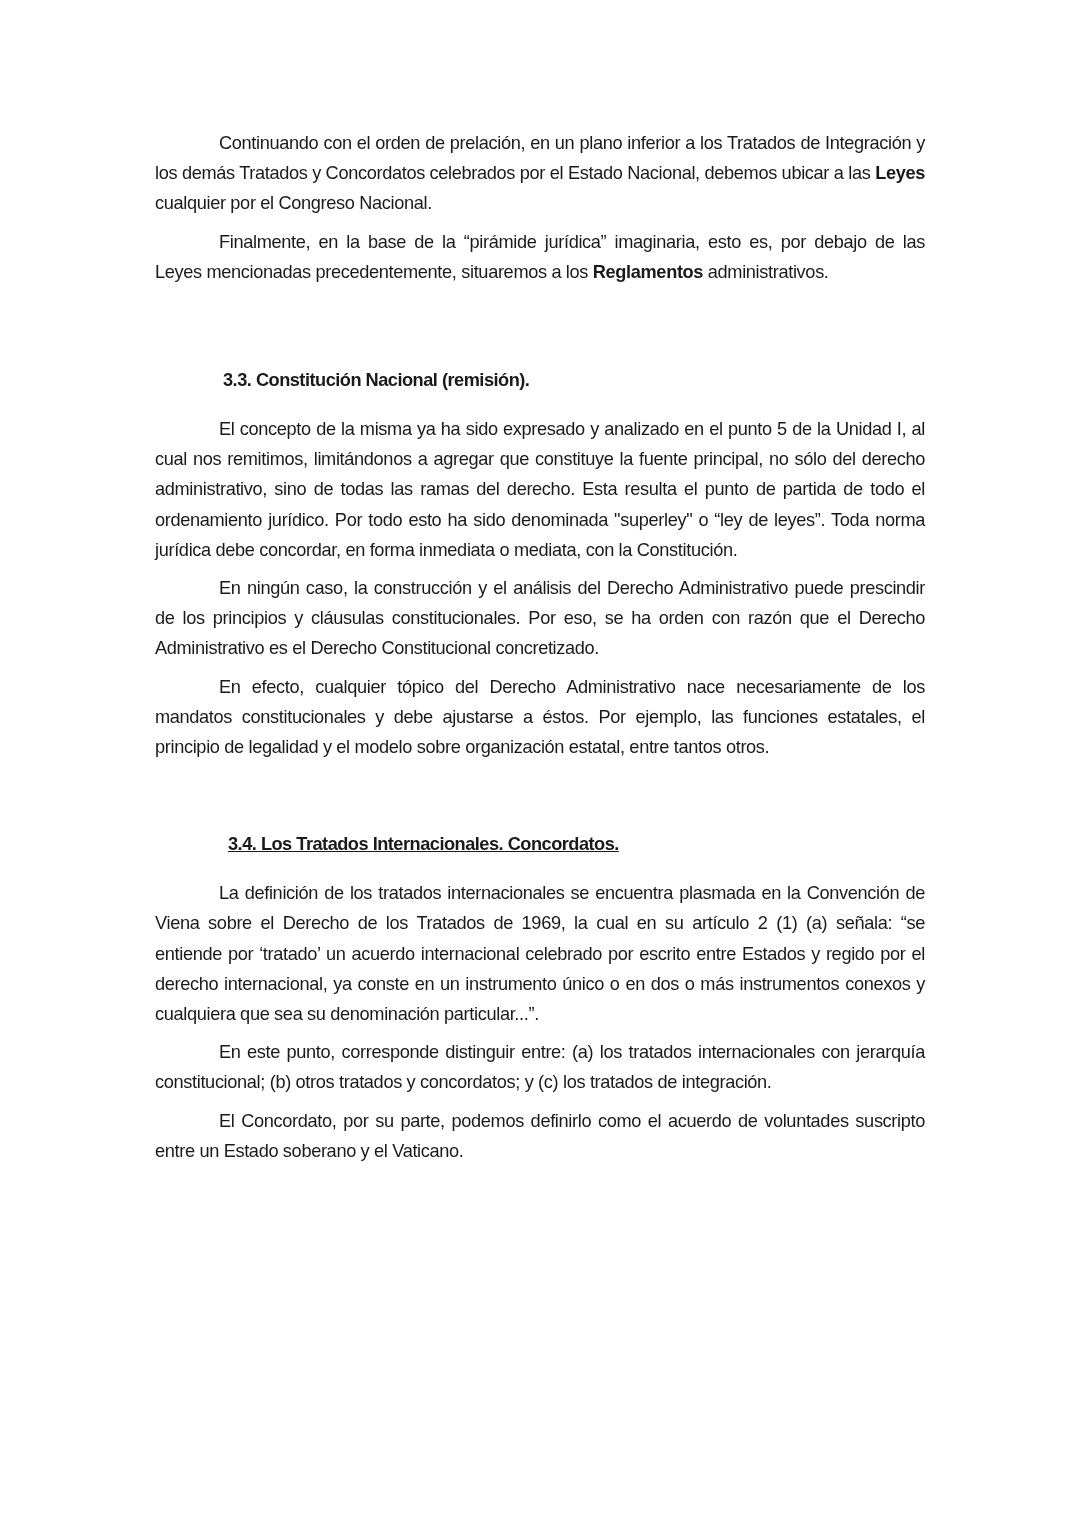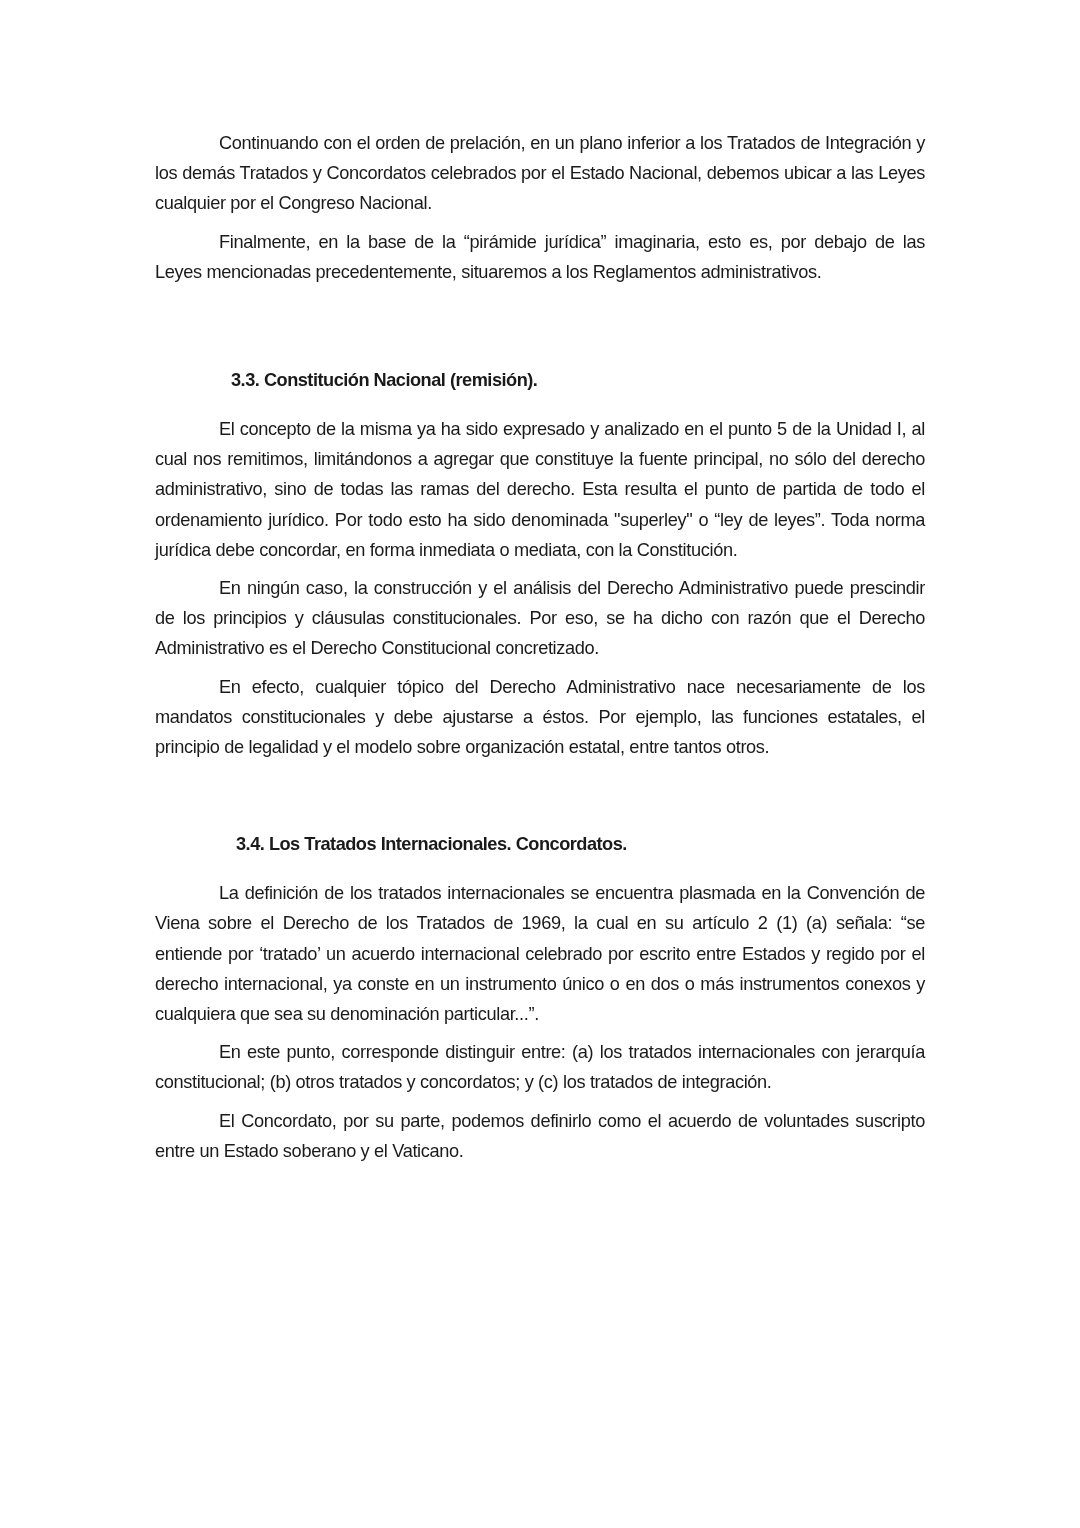--- a/index.html
+++ b/index.html
@@ -25,46 +25,46 @@
       margin: 0;
       font-size: 18.2px;
       line-height: 30.2px;
       text-align: justify;
       text-indent: 64px;
       letter-spacing: -0.35px;
       word-spacing: 0px;
     }
     .para + .para { margin-top: 8px; }
     .heading {
-      margin: 12px;
+      margin: 4px;
       font-size: 18.2px;
       line-height: 30px;
       font-weight: bold;
       letter-spacing: -0.5px;
       padding-left: 64px;
     }
-    b { font-weight: normal; }
+    b { font-weight: bold; }
     .section { }
   </style>
 </head>
 <body>
 
 <div class="page">
 
   <p class="para" style="margin-top:0;"><span>Continuando con el orden de prelación, en un plano inferior a los Tratados de Integración y los demás Tratados y Concordatos celebrados por el Estado Nacional, debemos ubicar a las </span><b>Leyes</b><span> cualquier por el Congreso Nacional.</span></p>
 
   <p class="para"><span>Finalmente, en la base de la “pirámide jurídica” imaginaria, esto es, por debajo de las Leyes mencionadas precedentemente, situaremos a los </span><b>Reglamentos</b><span> administrativos.</span></p>
 
   <div class="section" style="margin-top:78px;">
     <h2 class="heading">3.3. Constitución Nacional (remisión).</h2>
     <p class="para" style="margin-top:19px;">El concepto de la misma ya ha sido expresado y analizado en el punto 5 de la Unidad I, al cual nos remitimos, limitándonos a agregar que constituye la fuente principal, no sólo del derecho administrativo, sino de todas las ramas del derecho. Esta resulta el punto de partida de todo el ordenamiento jurídico. Por todo esto ha sido denominada "superley" o “ley de leyes”. Toda norma jurídica debe concordar, en forma inmediata o mediata, con la Constitución.</p>
-    <p class="para">En ningún caso, la construcción y el análisis del Derecho Administrativo puede prescindir de los principios y cláusulas constitucionales. Por eso, se ha dicho con razón que el Derecho Administrativo es el Derecho Constitucional concretizado.</p>
+    <p class="para">En ningún caso, la construcción y el análisis del Derecho Administrativo puede prescindir de los principios y cláusulas constitucionales. Por eso, se ha orden con razón que el Derecho Administrativo es el Derecho Constitucional concretizado.</p>
     <p class="para">En efecto, cualquier tópico del Derecho Administrativo nace necesariamente de los mandatos constitucionales y debe ajustarse a éstos. Por ejemplo, las funciones estatales, el principio de legalidad y el modelo sobre organización estatal, entre tantos otros.</p>
   </div>
 
   <div class="section" style="margin-top:67px;">
-    <h2 class="heading" style="padding-left:69px;">3.4. Los Tratados Internacionales. Concordatos.</h2>
+    <h2 class="heading" style="padding-left:69px;text-decoration:underline;">3.4. Los Tratados Internacionales. Concordatos.</h2>
     <p class="para" style="margin-top:19px;">La definición de los tratados internacionales se encuentra plasmada en la Convención de Viena sobre el Derecho de los Tratados de 1969, la cual en su artículo 2 (1) (a) señala: “se entiende por ‘tratado’ un acuerdo internacional celebrado por escrito entre Estados y regido por el derecho internacional, ya conste en un instrumento único o en dos o más instrumentos conexos y cualquiera que sea su denominación particular...”.</p>
     <p class="para">En este punto, corresponde distinguir entre: (a) los tratados internacionales con jerarquía constitucional; (b) otros tratados y concordatos; y (c) los tratados de integración.</p>
     <p class="para">El Concordato, por su parte, podemos definirlo como el acuerdo de voluntades suscripto entre un Estado soberano y el Vaticano.</p>
   </div>
 
 </div>
 
 </body></html>

